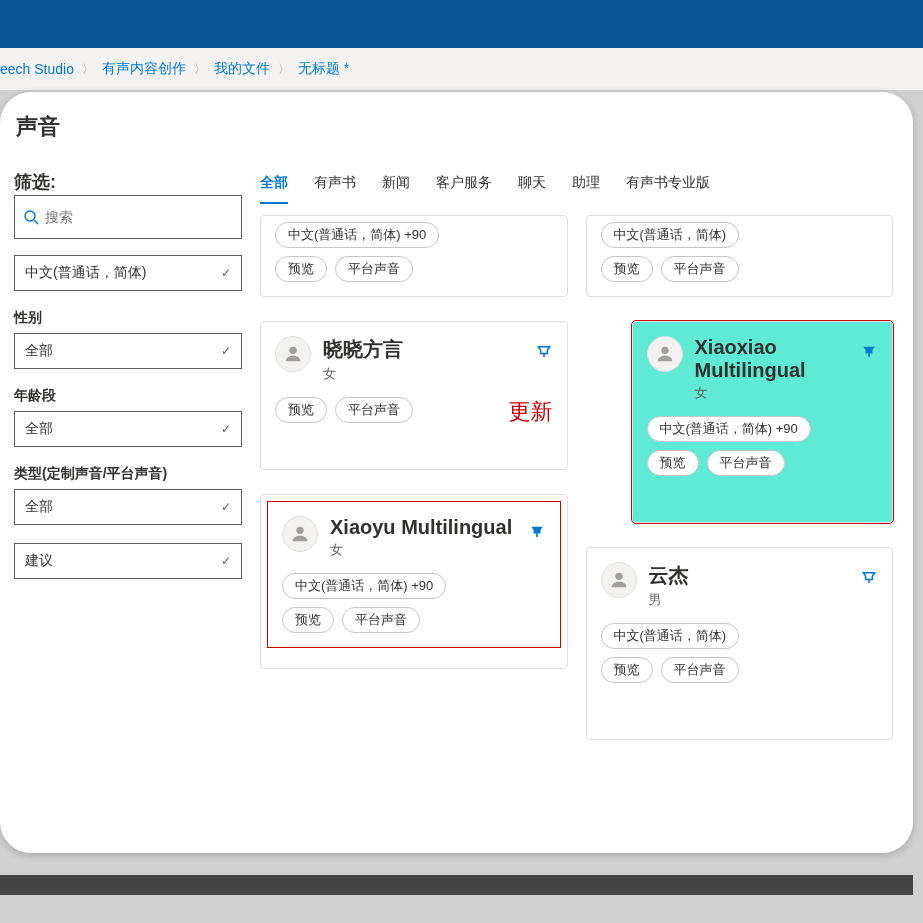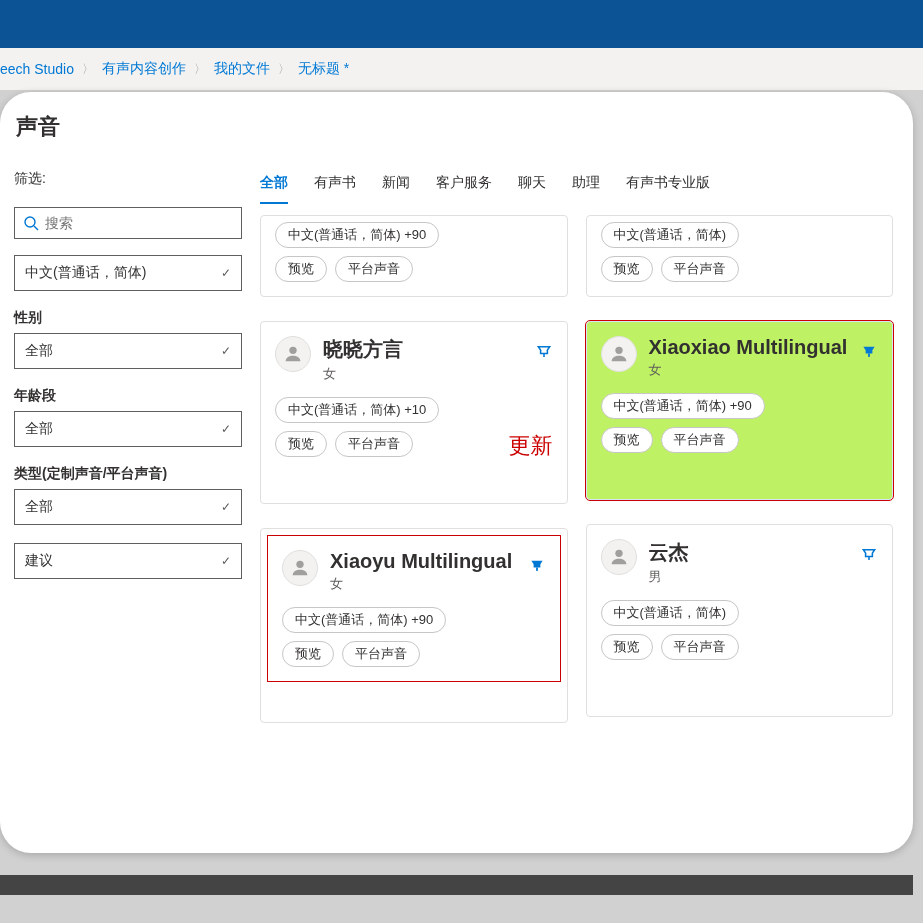--- a/index.html
+++ b/index.html
@@ -5,22 +5,22 @@
   * { box-sizing: border-box; margin: 0; padding: 0; }
   body { font-family: "Segoe UI", Tahoma, sans-serif; font-size: 14px; color: #323130; background: #d1d1d1; width: 923px; height: 923px; overflow: hidden; position: relative; }
   .top-banner { background: #0b5394; height: 48px; }
   .breadcrumb-bar { background: #f3f2f1; padding: 12px 16px 12px 0; font-size: 14px; color: #605e5c; display: flex; align-items: center; }
   .breadcrumb-bar .crumb { color: #0078d4; cursor: pointer; }
   .breadcrumb-bar .sep { margin: 0 8px; color: #a19f9d; font-size: 12px; }
   .panel { background: #fff; position: absolute; top: 92px; left: 0; right: 10px; bottom: 70px; padding: 20px 20px 0 14px; box-shadow: 0 2px 8px rgba(0,0,0,0.2); overflow: hidden; border-radius: 31px; }
   .panel h1 { font-size: 22px; font-weight: 600; margin-bottom: 28px; margin-left: 2px; }
   .layout { display: flex; gap: 18px; }
   .sidebar { width: 228px; flex-shrink: 0; }
-  .sidebar .filter-label { font-size: 14px; margin-bottom: 19px; }
-  .search-box { border: 1px solid #605e5c; height: 32px; display: flex; align-items: center; padding: 0 8px; margin-bottom: 16px; }
+  .sidebar .filter-label { font-size: 18px; margin-bottom: 1px; font-weight: bold; }
+  .search-box { border: 1px solid #605e5c; height: 44px; display: flex; align-items: center; padding: 0 8px; margin-bottom: 16px; }
   .search-box svg { width: 16px; height: 16px; margin-right: 6px; flex-shrink: 0; }
   .search-box input { border: none; outline: none; flex: 1; font-size: 14px; color: #323130; }
   .sidebar .group-label { font-weight: 600; font-size: 14px; margin-bottom: 6px; }
   .sidebar .select { border: 1px solid #605e5c; height: 36px; display: flex; align-items: center; justify-content: space-between; padding: 0 10px; margin-bottom: 18px; cursor: pointer; background: #fff; }
   .sidebar .select .chev { font-size: 12px; color: #605e5c; }
   .main { flex: 1; }
   .tabs { display: flex; gap: 26px; border-bottom: 1px solid transparent; margin-bottom: 10px; }
   .tabs .tab { padding: 4px 0 10px 0; cursor: pointer; font-size: 14px; color: #323130; border-bottom: 2px solid transparent; }
   .tabs .tab.active { color: #0078d4; border-bottom-color: #0078d4; font-weight: 600; }
   .grid { display: flex; gap: 18px; }
@@ -29,25 +29,25 @@
   .card.partial-top { padding-top: 6px; }
   .card .head { display: flex; align-items: flex-start; gap: 12px; margin-bottom: 14px; }
   .avatar { width: 36px; height: 36px; border-radius: 50%; background: #f3f2f1; border: 1px solid #e1dfdd; display: flex; align-items: center; justify-content: center; flex-shrink: 0; }
   .avatar svg { width: 22px; height: 22px; }
   .card .name { font-weight: 600; font-size: 20px; }
   .card .gender { font-size: 13px; color: #605e5c; margin-top: 2px; }
   .chips { display: flex; flex-wrap: wrap; gap: 8px; }
   .chip { border: 1px solid #c8c6c4; border-radius: 14px; padding: 3px 12px; font-size: 13px; color: #323130; background: #fff; }
   .pin { position: absolute; top: 18px; right: 14px; cursor: pointer; color: #0078d4; }
   .pin svg { width: 18px; height: 18px; }
-  .card.highlight-blue { background: #bef264; border-color: #d4e7f7; }
+  .card.highlight-blue { background: #5eead4; border-color: #d4e7f7; margin-left: 46px; }
   .card.highlight-blue-outline { outline: 1.5px solid #cc0000; }
   .annotation { position: absolute; color: #cc0000; font-size: 22px; font-weight: 500; pointer-events: none; }
   .card.red-inner { border: 1.5px solid #cc0000; border-radius: 0; }
-  .xiaoyu-wrap { border: 1px solid #e1dfdd; border-radius: 4px; padding: 6px 6px 40px 6px; }
+  .xiaoyu-wrap { border: 1px solid #e1dfdd; border-radius: 4px; padding: 6px 6px 20px 6px; }
   .footer-bar { position: absolute; left: 0; right: 10px; bottom: 28px; height: 20px; background: #444; }
 </style>
 </head>
 <body>
 
 <div class="top-banner"></div>
 
 <div class="breadcrumb-bar">
   <span class="crumb">eech Studio</span>
   <span class="sep">〉</span>
@@ -131,23 +131,20 @@
               <div class="avatar">
                 <svg viewBox="0 0 24 24" fill="#a19f9d">
                     <circle cx="12" cy="8" r="4"></circle>
                     <path d="M4 20c0-4 4-6 8-6s8 2 8 6"></path>
                   </svg>
               </div>
               <div>
                 <div class="name">晓晓方言</div>
                 <div class="gender">女</div>
               </div>
-            </div>
-            <div class="chips">
-              <span class="chip">中文(普通话，简体) +10</span>
             </div>
             <div class="chips" style="margin-top:8px;">
               <span class="chip">预览</span>
               <span class="chip">平台声音</span>
             </div>
             <div class="pin">
               <svg viewBox="0 0 16 16" fill="none" stroke="#0078d4" stroke-width="1.4">
                   <path d="M3 6h10l-2 3v3H5V9z"></path>
                   <line x1="8" y1="12" x2="8" y2="15"></line>
                 </svg>

